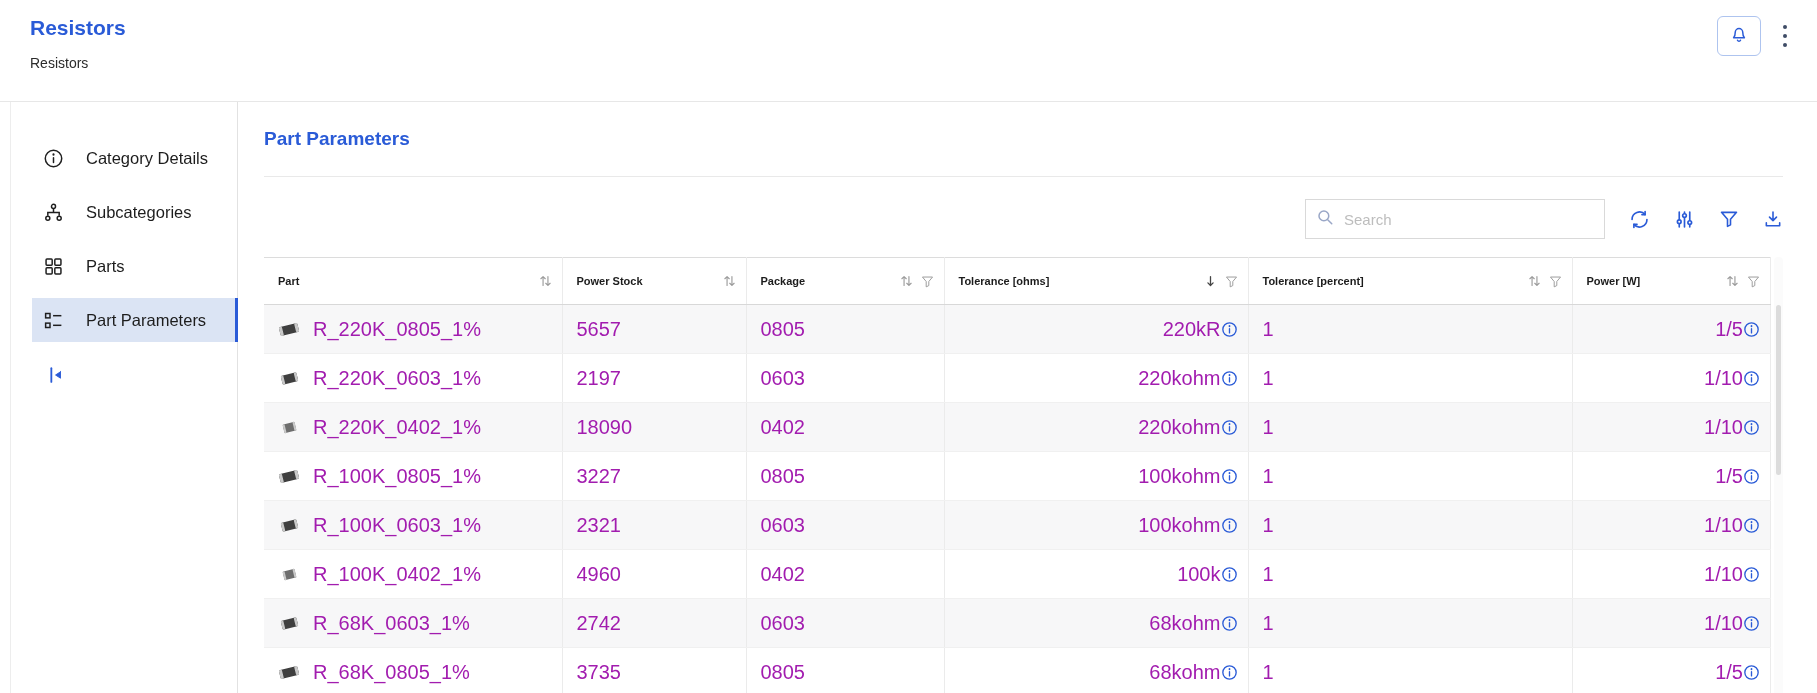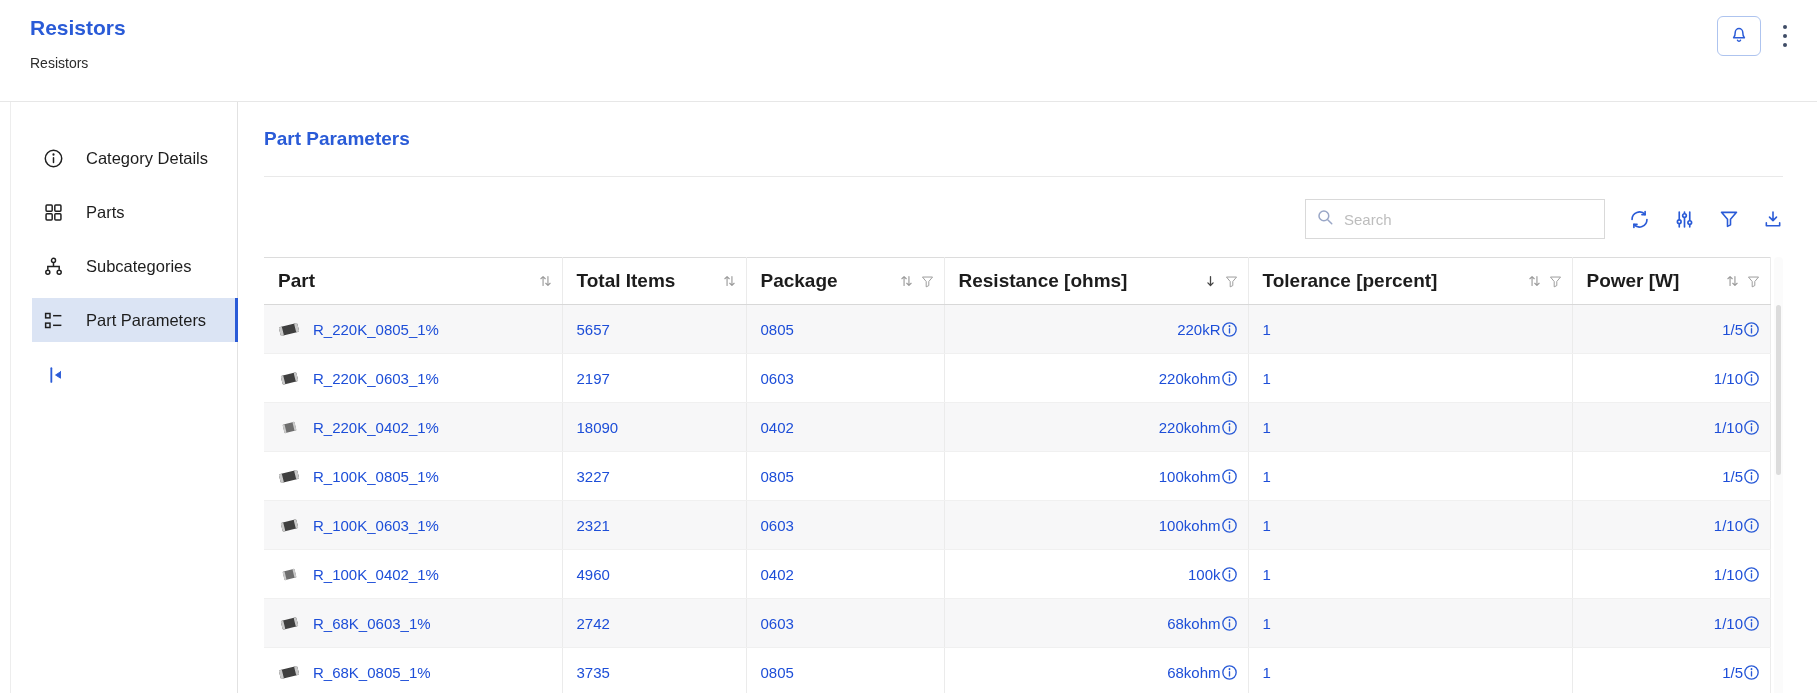--- a/index.html
+++ b/index.html
@@ -36,24 +36,24 @@
 
   .toolbar{display:flex;justify-content:flex-end;align-items:center;gap:24px;margin-top:22px}
   .search{display:flex;align-items:center;width:300px;height:40px;box-sizing:border-box;border:1px solid #d9d9d9;border-radius:0;padding:0 10px;gap:8px;background:#fff}
   .search input{border:none;outline:none;font-size:15px;flex:1;min-width:0;color:#333;font-family:"Liberation Sans",sans-serif;background:transparent}
   .search input::placeholder{color:#bdbdbd}
   .tb-btn{display:flex;align-items:center;cursor:pointer}
 
   
   .tbl-wrap{display:flex;margin-top:18px}
   table{border-collapse:collapse;table-layout:fixed;flex:1;width:100%}
-  thead th{height:46px;text-align:left;font-size:19px;font-weight:bold;color:#1c1c1c;
+  thead th{height:46px;text-align:left;font-size:11px;font-weight:bold;color:#1c1c1c;
     border-top:1px solid #dcdcdc;border-bottom:1px solid #d8d8d8;border-right:1px solid #ebebeb;
     padding:0 10px 0 14px;background:#fff;cursor:pointer}
-  tbody td{height:48px;font-size:15px;color:#1d4ed8;border-bottom:1px solid #f0f0f0;border-right:1px solid #ebebeb;padding:0 10px 0 14px;overflow:hidden;white-space:nowrap}
+  tbody td{height:48px;font-size:20px;color:#a21caf;border-bottom:1px solid #f0f0f0;border-right:1px solid #ebebeb;padding:0 10px 0 14px;overflow:hidden;white-space:nowrap}
   tbody tr:nth-child(odd){background:#f7f7f8}
   .th-inner{display:flex;align-items:center;justify-content:space-between;gap:6px}
   .th-icons{display:flex;align-items:center;gap:8px;flex:0 0 auto}
   .th-icons svg{display:block}
   .part-cell{display:flex;align-items:center;gap:13px}
   .part-cell .chip{display:flex;align-items:center;width:22px;justify-content:center}
   .cell-flex{display:flex;align-items:center;justify-content:flex-end}
   .cell-flex .info{display:flex;align-items:center;cursor:pointer}
 
   .vscroll{width:9px;margin-left:3px;position:relative;background:#fbfbfb;border-radius:4px}
@@ -92,38 +92,38 @@
               <circle cx="12" cy="12" r="9.4"></circle>
               <line x1="12" y1="11" x2="12" y2="16.5"></line>
               <line x1="12" y1="7.2" x2="12" y2="7.7" stroke-width="2.4"></line>
             </svg>
           </span>
           <span>Category Details</span>
         </div>
         <div class="side-item">
           <span class="s-ic">
             <svg width="21" height="21" viewBox="0 0 24 24" fill="none" stroke="#1f1f1f" stroke-width="1.7">
+              <circle cx="12" cy="5" r="2.3"></circle>
+              <circle cx="5.5" cy="18.5" r="2.3"></circle>
+              <circle cx="18.5" cy="18.5" r="2.3"></circle>
+              <path d="M12 7.3V12M12 12H5.5v3.8M12 12h6.5v3.8"></path>
+            </svg>
+          </span>
+          <span>Subcategories</span>
+        </div>
+        <div class="side-item">
+          <span class="s-ic">
+            <svg width="21" height="21" viewBox="0 0 24 24" fill="none" stroke="#1f1f1f" stroke-width="1.7">
               <rect x="3.5" y="3.5" width="7" height="7" rx="1"></rect>
               <rect x="13.5" y="3.5" width="7" height="7" rx="1"></rect>
               <rect x="3.5" y="13.5" width="7" height="7" rx="1"></rect>
               <rect x="13.5" y="13.5" width="7" height="7" rx="1"></rect>
             </svg>
           </span>
           <span>Parts</span>
-        </div>
-        <div class="side-item">
-          <span class="s-ic">
-            <svg width="21" height="21" viewBox="0 0 24 24" fill="none" stroke="#1f1f1f" stroke-width="1.7">
-              <circle cx="12" cy="5" r="2.3"></circle>
-              <circle cx="5.5" cy="18.5" r="2.3"></circle>
-              <circle cx="18.5" cy="18.5" r="2.3"></circle>
-              <path d="M12 7.3V12M12 12H5.5v3.8M12 12h6.5v3.8"></path>
-            </svg>
-          </span>
-          <span>Subcategories</span>
         </div>
         <div class="side-item selected">
           <span class="s-ic">
             <svg width="21" height="21" viewBox="0 0 24 24" fill="none" stroke="#1f1f1f" stroke-width="1.7">
               <rect x="3" y="4" width="5" height="5"></rect>
               <path d="M11.5 6.5H21"></path>
               <rect x="3" y="15" width="5" height="5"></rect>
               <path d="M11.5 17.5H21"></path>
             </svg>
           </span>
@@ -199,21 +199,21 @@
                       <svg width="13" height="14" viewBox="0 0 16 16" fill="none" stroke="#9b9b9b" stroke-width="1.4" stroke-linecap="round" stroke-linejoin="round">
                         <path d="M5 13.5v-11M5 2.5L2.3 5.2M5 2.5l2.7 2.7"></path>
                         <path d="M11 2.5v11m0 0l-2.7-2.7M11 13.5l2.7-2.7"></path>
                       </svg>
                     </span>
                   </span>
                 </div>
               </th>
               <th>
                 <div class="th-inner">
-                  <span>Total Items</span>
+                  <span>Power Stock</span>
                   <span class="th-icons">
                     <span>
                       <svg width="13" height="14" viewBox="0 0 16 16" fill="none" stroke="#9b9b9b" stroke-width="1.4" stroke-linecap="round" stroke-linejoin="round">
                         <path d="M5 13.5v-11M5 2.5L2.3 5.2M5 2.5l2.7 2.7"></path>
                         <path d="M11 2.5v11m0 0l-2.7-2.7M11 13.5l2.7-2.7"></path>
                       </svg>
                     </span>
                   </span>
                 </div>
               </th>
@@ -230,21 +230,21 @@
                     <span>
                       <svg width="13" height="13" viewBox="0 0 16 16" fill="none" stroke="#9b9b9b" stroke-width="1.2" stroke-linejoin="round">
                         <path d="M1.8 2.5h12.4L9.6 8v5l-3.2 1.6V8L1.8 2.5z"></path>
                       </svg>
                     </span>
                   </span>
                 </div>
               </th>
               <th>
                 <div class="th-inner">
-                  <span>Resistance [ohms]</span>
+                  <span>Tolerance [ohms]</span>
                   <span class="th-icons">
                     <span>
                       <svg width="13" height="14" viewBox="0 0 16 16" fill="none" stroke="#444" stroke-width="1.6" stroke-linecap="round" stroke-linejoin="round">
                         <path d="M8 2.5v11m0 0l-3.2-3.2M8 13.5l3.2-3.2"></path>
                       </svg>
                     </span>
                     <span>
                       <svg width="13" height="13" viewBox="0 0 16 16" fill="none" stroke="#9b9b9b" stroke-width="1.2" stroke-linejoin="round">
                         <path d="M1.8 2.5h12.4L9.6 8v5l-3.2 1.6V8L1.8 2.5z"></path>
                       </svg>

